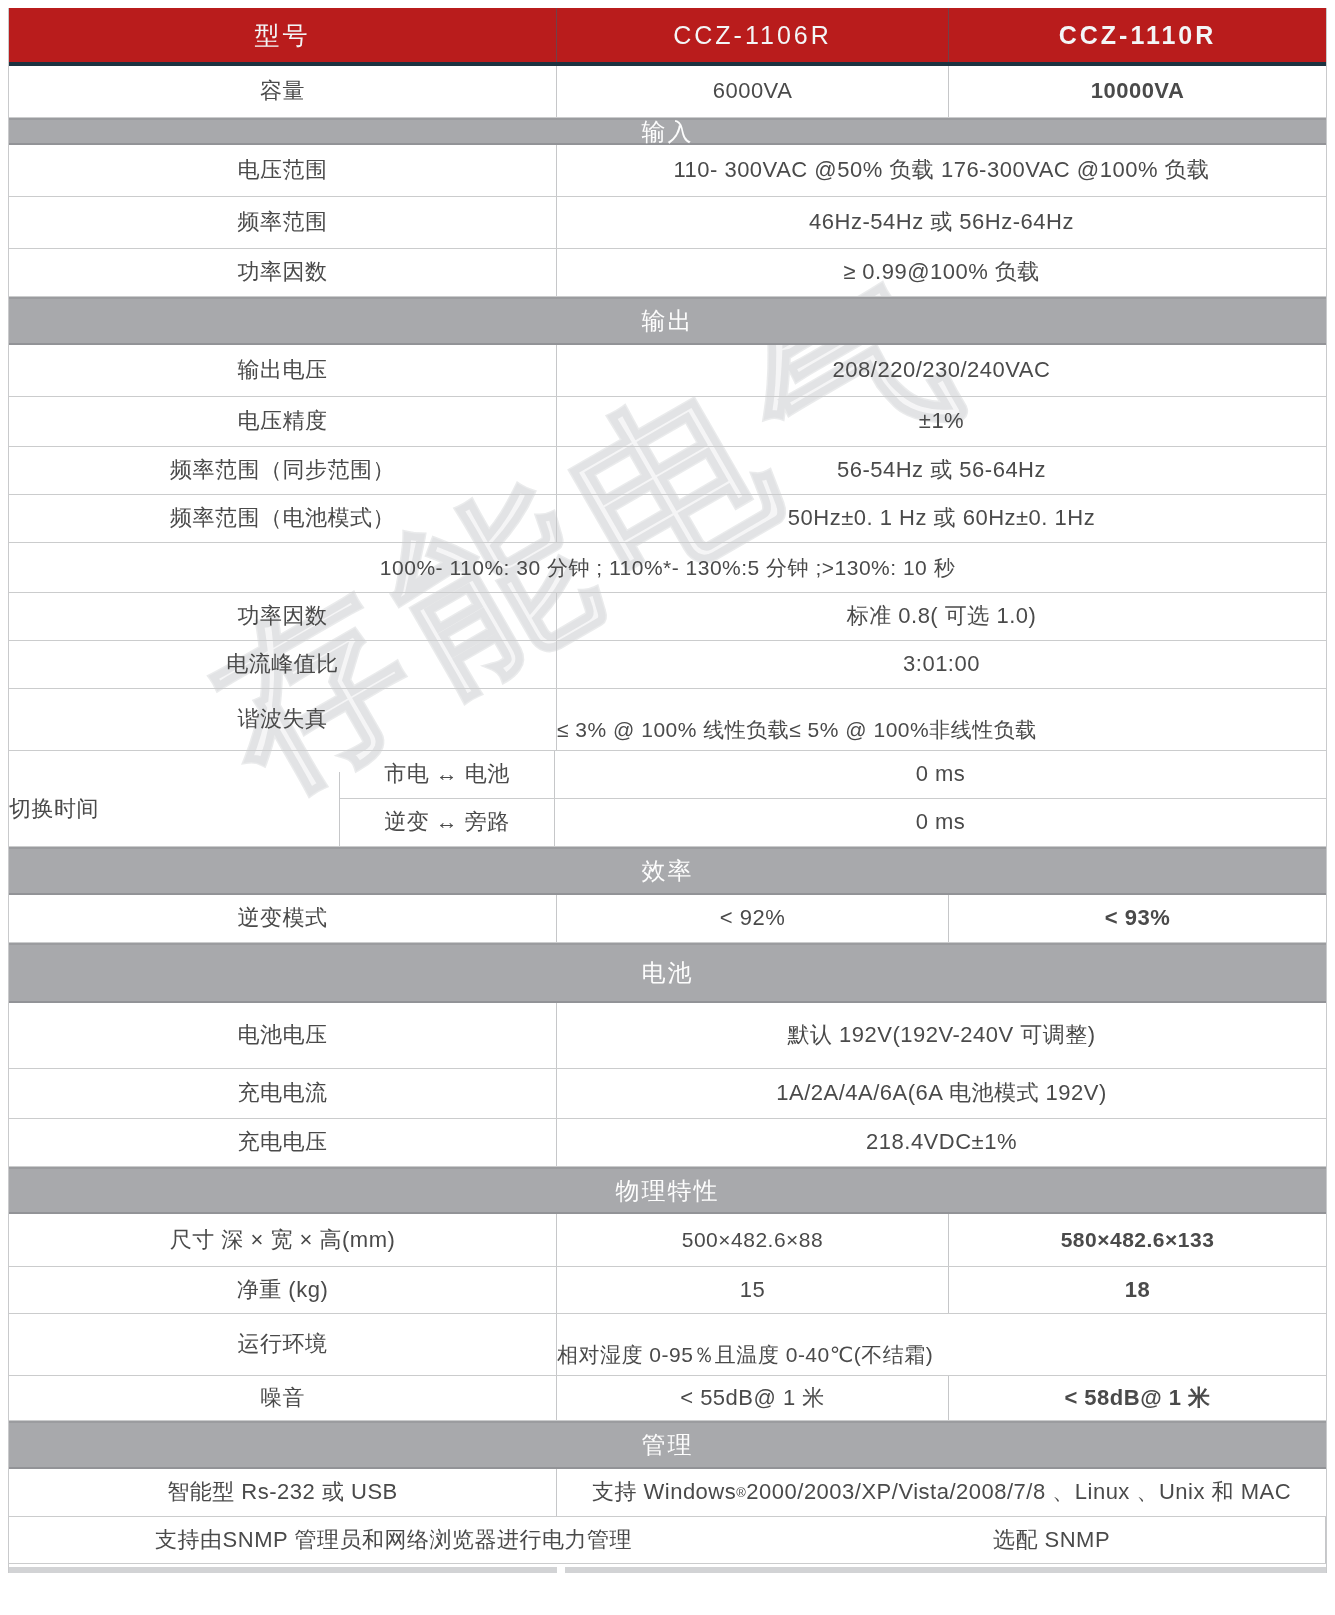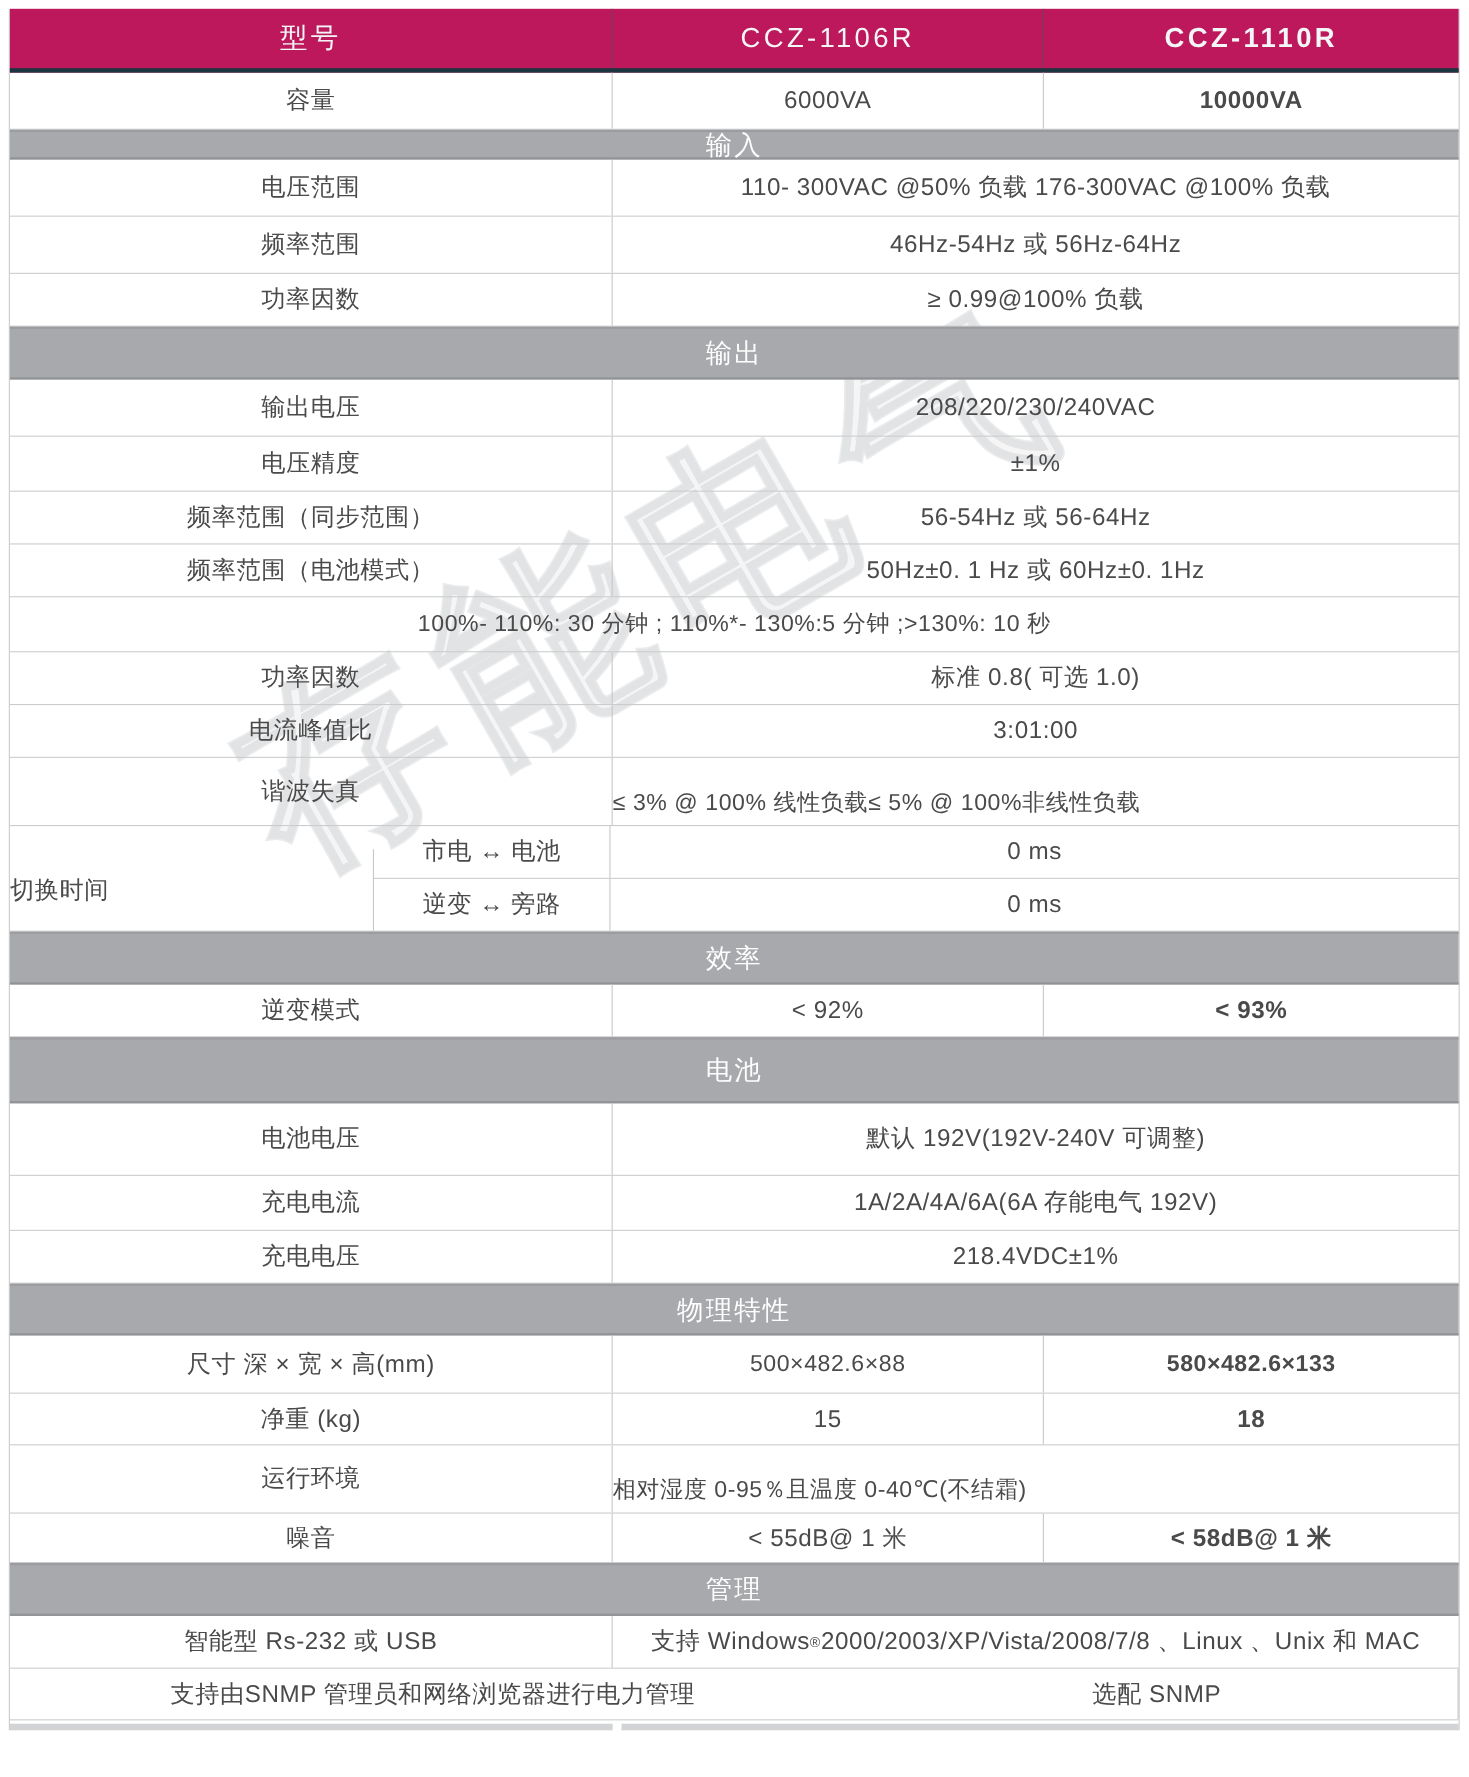--- a/index.html
+++ b/index.html
@@ -19,21 +19,21 @@
     box-sizing:border-box;color:#4a4a4a;font-size:22px;font-weight:400;
     letter-spacing:0.5px;line-height:1.3;
   }
   .c1{width:548px;border-right:1px solid #c6c7c9;}
   .c2{width:392px;border-right:1px solid #c6c7c9;}
   .c3{flex:1;font-weight:bold;}
   .cm{flex:1;}
   .col{flex-direction:row;justify-content:flex-start;margin-top:21px;}
   .col > div{line-height:1.45;}
   
-  .head{background:#be185d;border-bottom:4px solid #1C3340;}
+  .head{background:#b91c1c;border-bottom:4px solid #1C3340;}
   .head .cell{color:#F3F6F7;font-size:25px;letter-spacing:3px;}
   .head .c1,.head .c2{border-right:1px solid #42596699;}
   
   .bar{
     background:#A8A9AC;color:#FDFDFD;
     display:flex;align-items:center;justify-content:center;
     font-size:24px;letter-spacing:2px;
     border-top:2px solid #9b9c9f;border-bottom:2px solid #929397;
     box-sizing:border-box;position:relative;z-index:2;
   }
@@ -166,21 +166,21 @@
 
   <div class="bar" style="height:60px">电池</div>
 
   <div class="row" style="height:66px">
     <div class="cell c1">电池电压</div>
     <div class="cell cm">默认 192V(192V-240V 可调整)</div>
   </div>
 
   <div class="row" style="height:50px">
     <div class="cell c1">充电电流</div>
-    <div class="cell cm">1A/2A/4A/6A(6A 存能电气 192V)</div>
+    <div class="cell cm">1A/2A/4A/6A(6A 电池模式 192V)</div>
   </div>
 
   <div class="row" style="height:48px">
     <div class="cell c1">充电电压</div>
     <div class="cell cm">218.4VDC±1%</div>
   </div>
 
   <div class="bar" style="height:47px">物理特性</div>
 
   <div class="row" style="height:53px">

